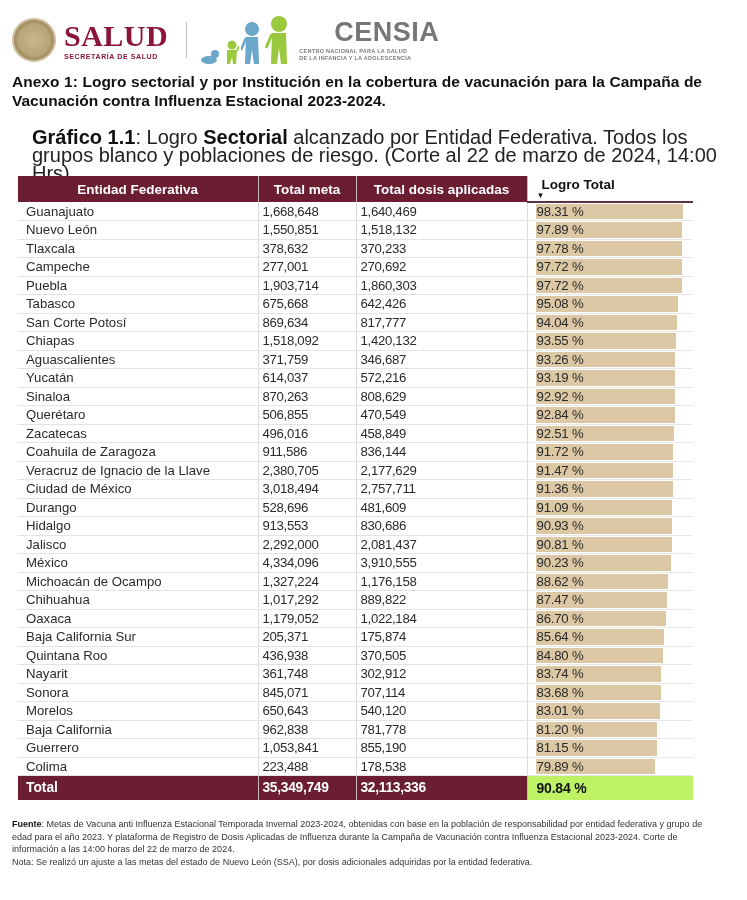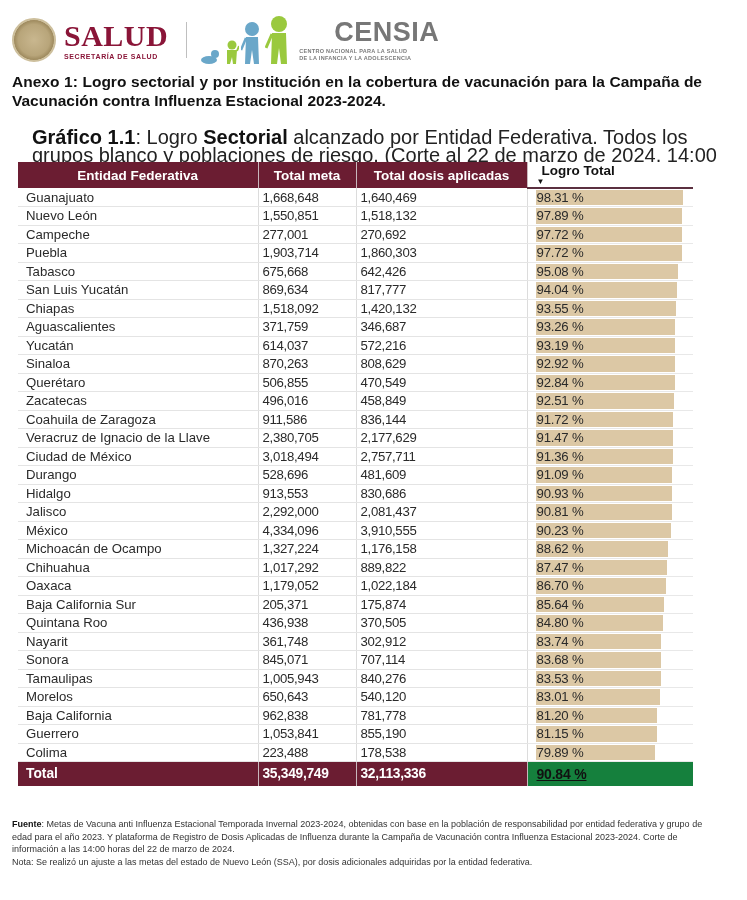--- a/index.html
+++ b/index.html
@@ -18,37 +18,37 @@
   .censia-block { display: flex; flex-direction: column; margin-left: 6px; }
   .censia-title { font-weight: bold; font-size: 27px; color: #777777; line-height: 27px; letter-spacing: 0.5px; margin-left: 35px; }
   .censia-sub { font-size: 5.5px; font-weight: bold; color: #7a7a7a; line-height: 7px; letter-spacing: 0.3px; margin-top: 2px; }
 
   
   .annex { position: absolute; top: 72px; left: 12px; width: 690px; font-weight: bold; font-size: 15.5px; line-height: 19px; color: #111; text-align: justify; }
   .grafico { position: absolute; top: 128px; left: 12px; width: 690px; font-size: 20px; line-height: 18px; color: #222; margin-left: 20px; }
   .grafico b { color: #111; }
 
   
-  .tbl { position: absolute; top: 162px; left: 18px; width: 675px; border-collapse: collapse; font-size: 13.2px; }
+  .tbl { position: absolute; top: 176px; left: 18px; width: 675px; border-collapse: collapse; font-size: 13.2px; }
   .tbl th { background: #6b1d32; color: #fff; font-weight: bold; height: 26px; font-size: 13.5px; border-right: 1px solid #c9b7bd; text-align: center; vertical-align: middle; }
   .tbl th.logro { background: #fff; color: #111; text-align: left; padding-left: 14px; border-right: none; border-bottom: 2px solid #5b3040; position: relative; }
   .tbl th.logro .sort { position: absolute; left: 9px; bottom: 1px; font-size: 8px; line-height: 8px; color: #111; }
   .tbl th.logro .lbl { position: relative; top: -4px; font-size: 13.5px; }
   .c1 { width: 240px; }
   .c2 { width: 98px; }
   .c3 { width: 171px; }
   .c4 { width: 166px; }
   .tbl td { height: 18.5px; padding: 0 6px; border-bottom: 1px solid #e4e4e4; color: #2a2a2a; white-space: nowrap; vertical-align: middle; }
   .tbl td.name { padding-left: 8px; border-right: 1px solid #dcdcdc; }
   .tbl td.num { padding-left: 4px; border-right: 1px solid #dcdcdc; letter-spacing: -0.3px; }
   .tbl td.pct { padding: 0; position: relative; border-bottom: 1px solid #e8e8e8; }
   .bar { position: absolute; left: 8px; top: 1px; bottom: 1px; background: #dcc8a5; }
   .pct-text { position: relative; padding-left: 9px; color: #2a2a2a; letter-spacing: -0.2px; }
   .tbl tr.total td { background: #6b1d32; color: #fff; font-weight: bold; height: 24px; border-bottom: none; border-right: 1px solid #c9b7bd; font-size: 13.8px; }
-  .tbl tr.total td.pct { background: #15803d; color: #111; border-right: none; text-decoration: underline; }
+  .tbl tr.total td.pct { background: #bef264; color: #111; border-right: none; }
   .tbl tr.total td.pct .pct-text { color: #111; font-size: 14px; }
 
   
   .notes { position: absolute; top: 818px; left: 12px; width: 700px; font-size: 9px; line-height: 12.5px; color: #333; }
   .notes b { color: #111; }
 </style>
 </head>
 <body>
 
 <div class="logos">
@@ -111,39 +111,45 @@
         <td class="num">1,640,469</td>
         <td class="pct"><div class="bar" style="width: 147.465px; background: rgb(220, 200, 165);"></div><span class="pct-text">98.31 %</span></td>
       </tr>
       <tr>
         <td class="name">Nuevo León</td>
         <td class="num">1,550,851</td>
         <td class="num">1,518,132</td>
         <td class="pct"><div class="bar" style="width: 146.835px; background: rgb(220, 200, 165);"></div><span class="pct-text">97.89 %</span></td>
       </tr>
       <tr>
+        <td class="name">Tlaxcala</td>
+        <td class="num">378,632</td>
+        <td class="num">370,233</td>
+        <td class="pct"><div class="bar" style="width: 146.67px; background: rgb(220, 200, 165);"></div><span class="pct-text">97.78 %</span></td>
+      </tr>
+      <tr>
         <td class="name">Campeche</td>
         <td class="num">277,001</td>
         <td class="num">270,692</td>
         <td class="pct"><div class="bar" style="width: 146.58px; background: rgb(220, 200, 165);"></div><span class="pct-text">97.72 %</span></td>
       </tr>
       <tr>
         <td class="name">Puebla</td>
         <td class="num">1,903,714</td>
         <td class="num">1,860,303</td>
         <td class="pct"><div class="bar" style="width: 146.58px; background: rgb(220, 200, 165);"></div><span class="pct-text">97.72 %</span></td>
       </tr>
       <tr>
         <td class="name">Tabasco</td>
         <td class="num">675,668</td>
         <td class="num">642,426</td>
         <td class="pct"><div class="bar" style="width: 142.62px; background: rgb(220, 200, 165);"></div><span class="pct-text">95.08 %</span></td>
       </tr>
       <tr>
-        <td class="name">San Luis Yucatán</td>
+        <td class="name">San Corte Potosí</td>
         <td class="num">869,634</td>
         <td class="num">817,777</td>
         <td class="pct"><div class="bar" style="width: 141.06px; background: rgb(220, 200, 165);"></div><span class="pct-text">94.04 %</span></td>
       </tr>
       <tr>
         <td class="name">Chiapas</td>
         <td class="num">1,518,092</td>
         <td class="num">1,420,132</td>
         <td class="pct"><div class="bar" style="width: 140.325px; background: rgb(220, 200, 165);"></div><span class="pct-text">93.55 %</span></td>
       </tr>
@@ -253,26 +259,20 @@
         <td class="name">Nayarit</td>
         <td class="num">361,748</td>
         <td class="num">302,912</td>
         <td class="pct"><div class="bar" style="width: 125.61px; background: rgb(220, 200, 165);"></div><span class="pct-text">83.74 %</span></td>
       </tr>
       <tr>
         <td class="name">Sonora</td>
         <td class="num">845,071</td>
         <td class="num">707,114</td>
         <td class="pct"><div class="bar" style="width: 125.52px; background: rgb(220, 200, 165);"></div><span class="pct-text">83.68 %</span></td>
-      </tr>
-      <tr>
-        <td class="name">Tamaulipas</td>
-        <td class="num">1,005,943</td>
-        <td class="num">840,276</td>
-        <td class="pct"><div class="bar" style="width: 125.295px; background: rgb(220, 200, 165);"></div><span class="pct-text">83.53 %</span></td>
       </tr>
       <tr>
         <td class="name">Morelos</td>
         <td class="num">650,643</td>
         <td class="num">540,120</td>
         <td class="pct"><div class="bar" style="width: 124.515px; background: rgb(220, 200, 165);"></div><span class="pct-text">83.01 %</span></td>
       </tr>
       <tr>
         <td class="name">Baja California</td>
         <td class="num">962,838</td>

